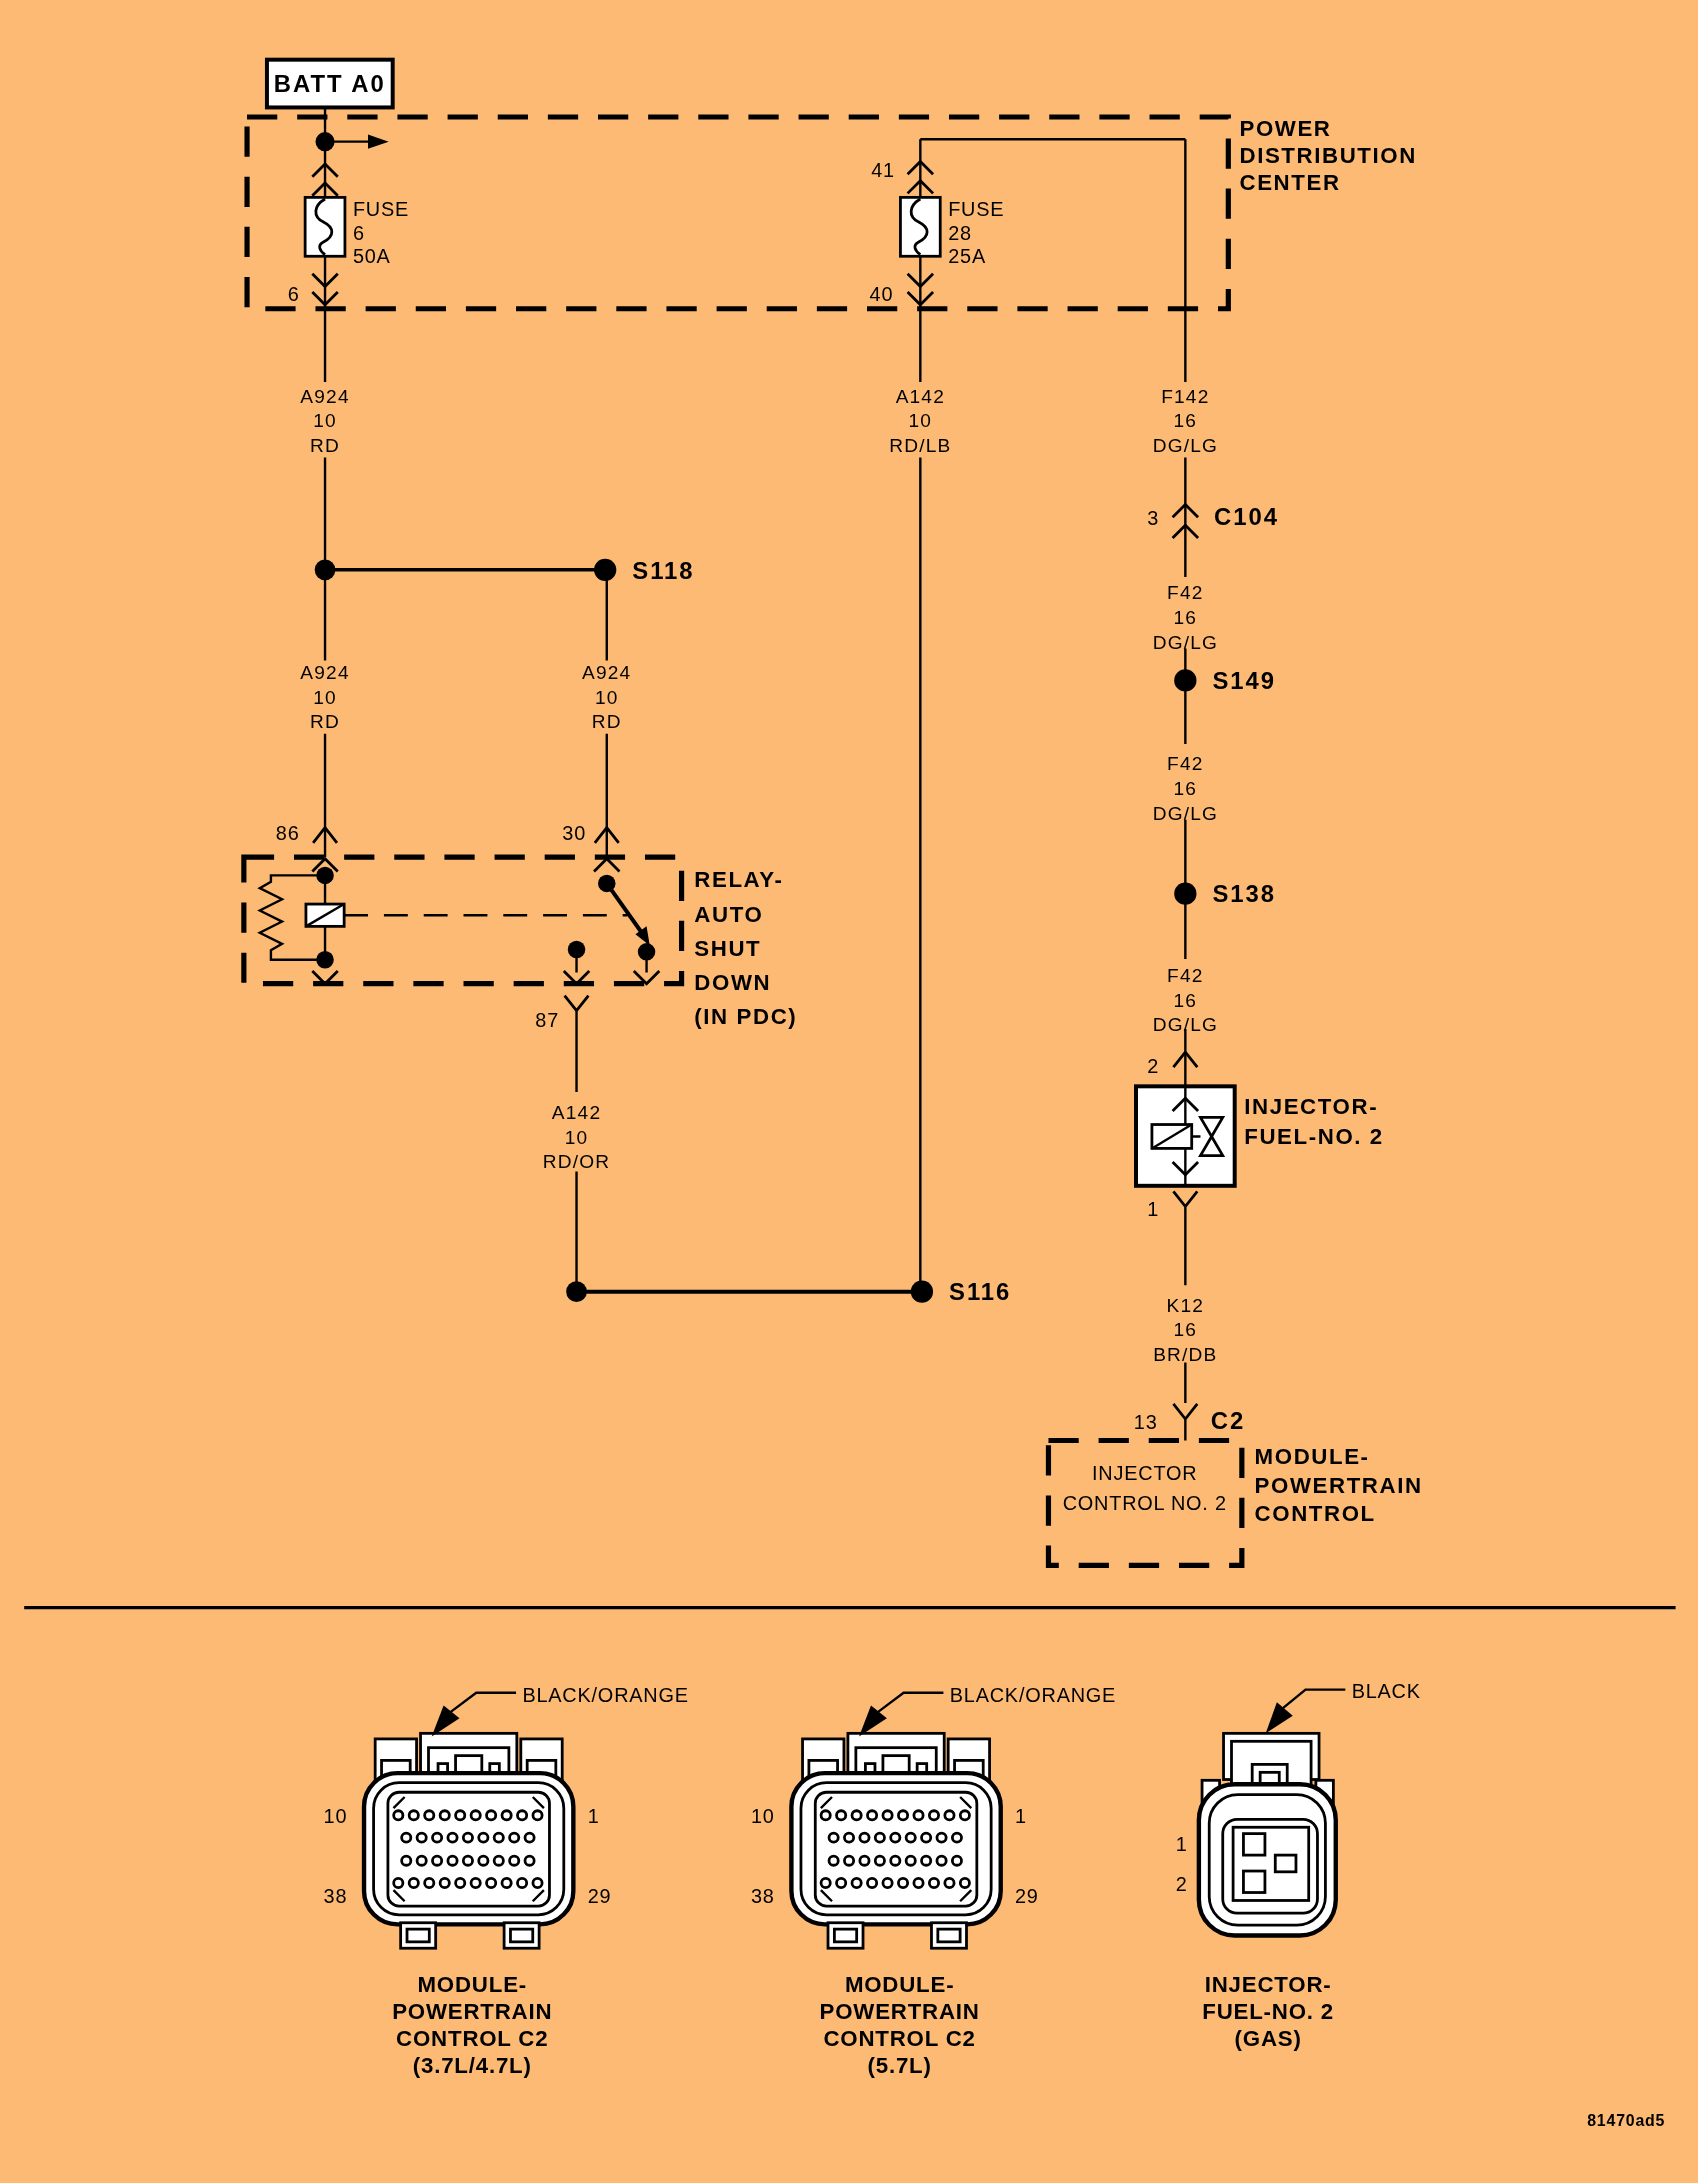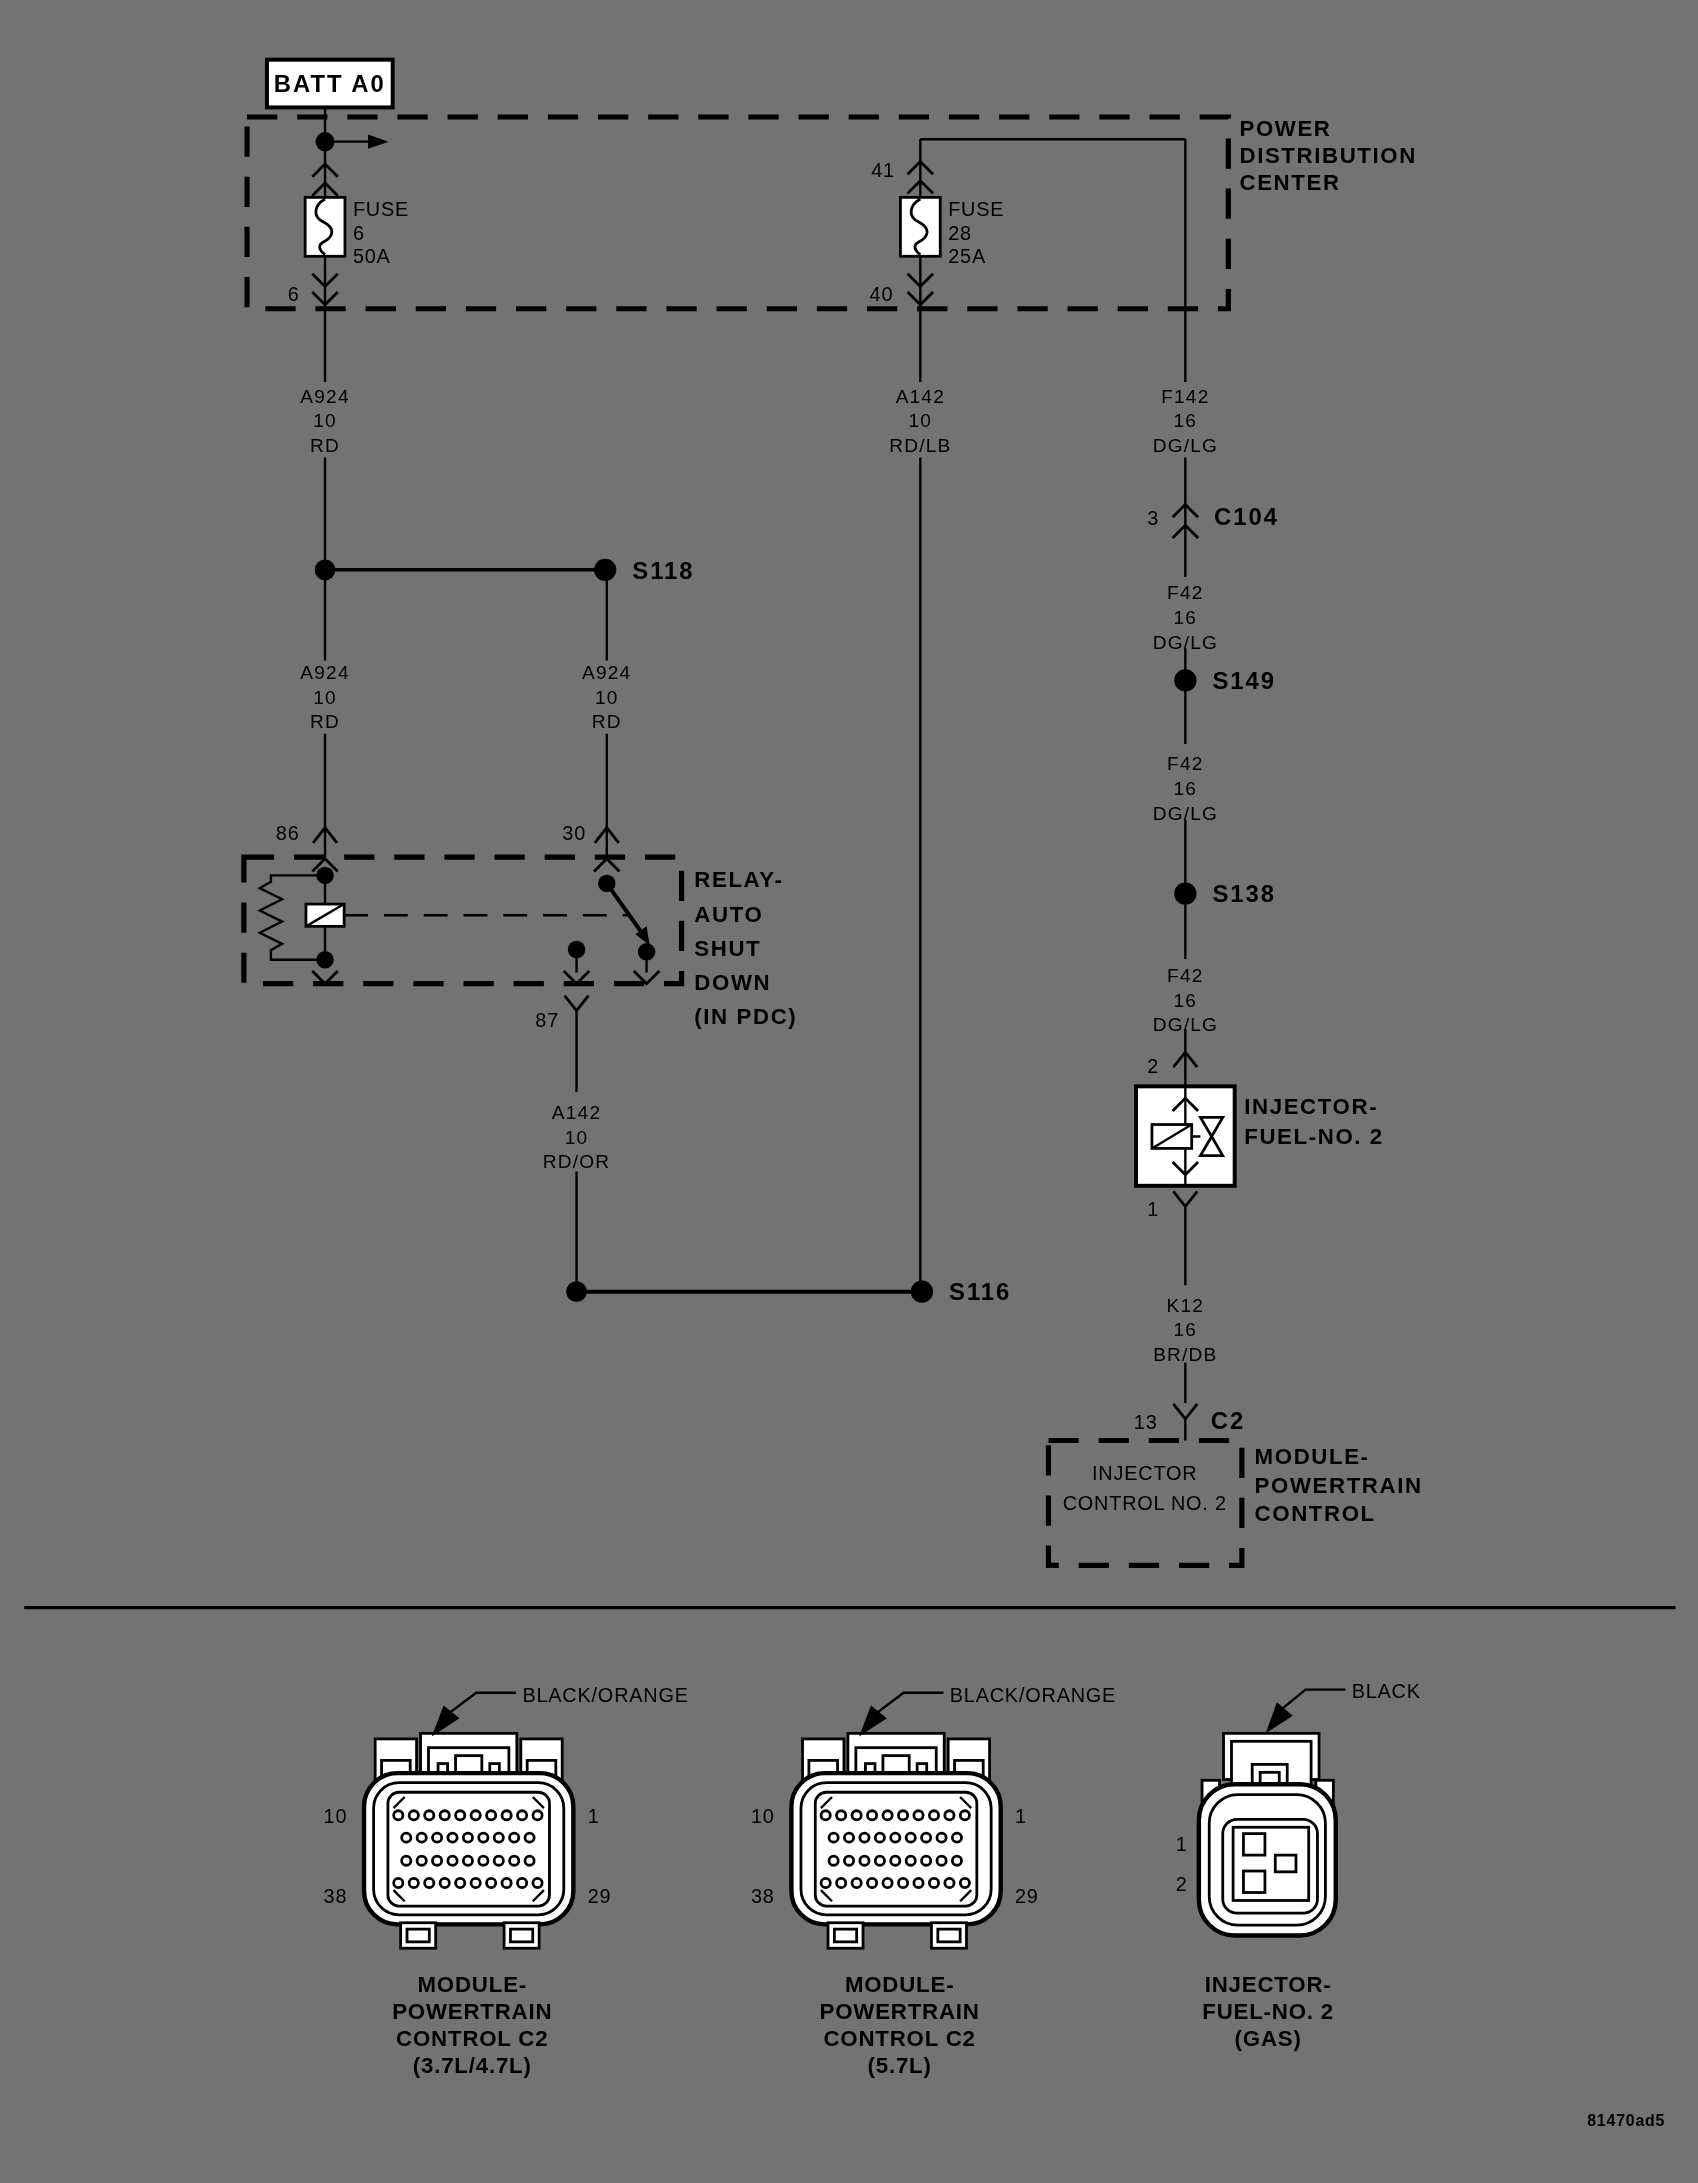--- a/index.html
+++ b/index.html
@@ -1,16 +1,16 @@
 <!DOCTYPE html>
 <html style="font-size:12.7px"><head>
 <meta charset="utf-8">
 <style>
   html,body { margin:0; padding:0; background:#e8e8e8; }
-  .page { position:relative; width:1699px; height:2183px; background:#737373; margin:0 auto;
+  .page { position:relative; width:1699px; height:2183px; background:#fdba74; margin:0 auto;
           font-family:"Liberation Sans", sans-serif; }
   svg { display:block; width:1699px; height:2183px; }
   svg text { font-family:"Liberation Sans", sans-serif; fill:#000; }
   .w   { stroke:#000; stroke-width:3; fill:none; }
   .w4  { stroke:#000; stroke-width:4.5; fill:none; }
   .sym { stroke:#000; stroke-width:3.5; fill:none; }
   .box { stroke:#000; stroke-width:3.5; fill:#fff; }
   .boxb{ stroke:#000; stroke-width:5.5; fill:#fff; }
   .dash{ stroke:#000; stroke-width:6.5; fill:none; stroke-dasharray:38 25; }
   .dashthin { stroke:#000; stroke-width:3; fill:none; stroke-dasharray:30 20; }

